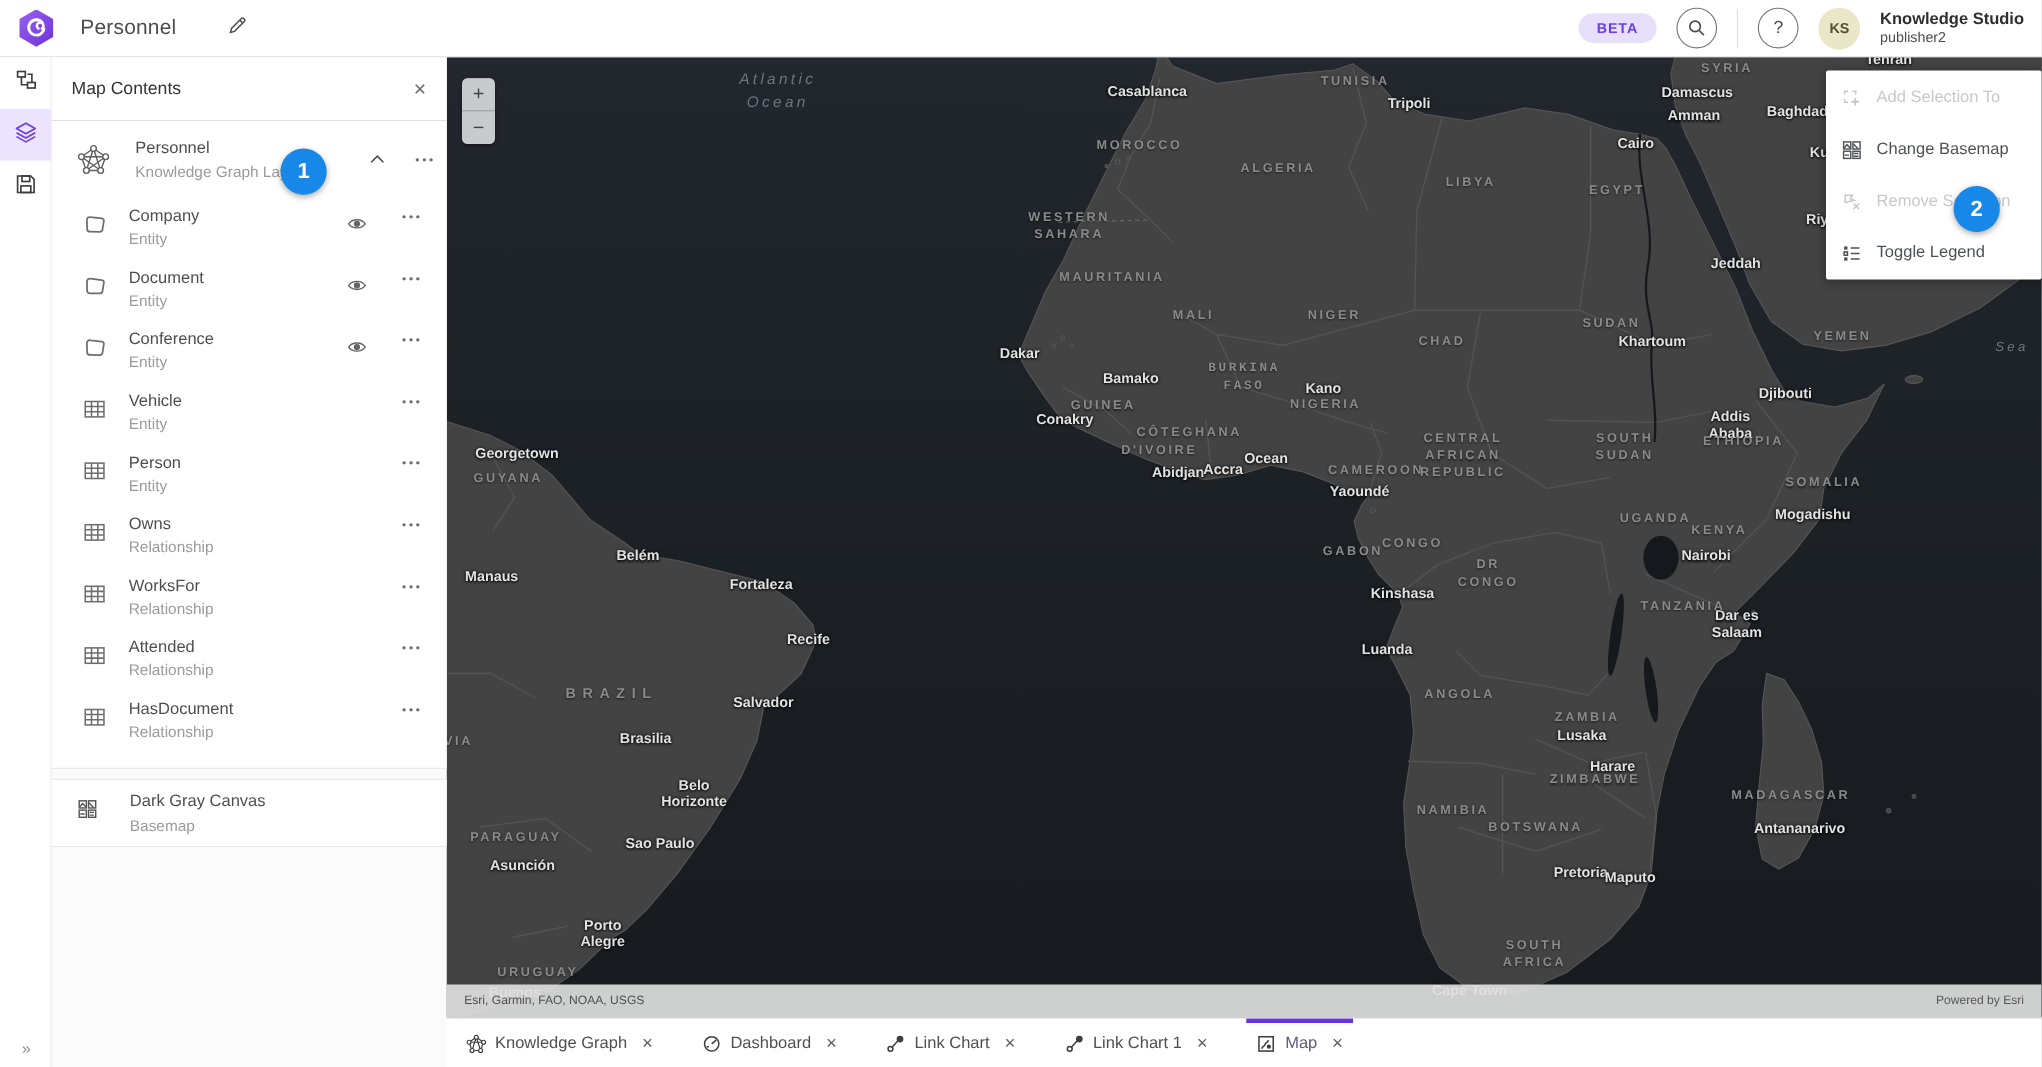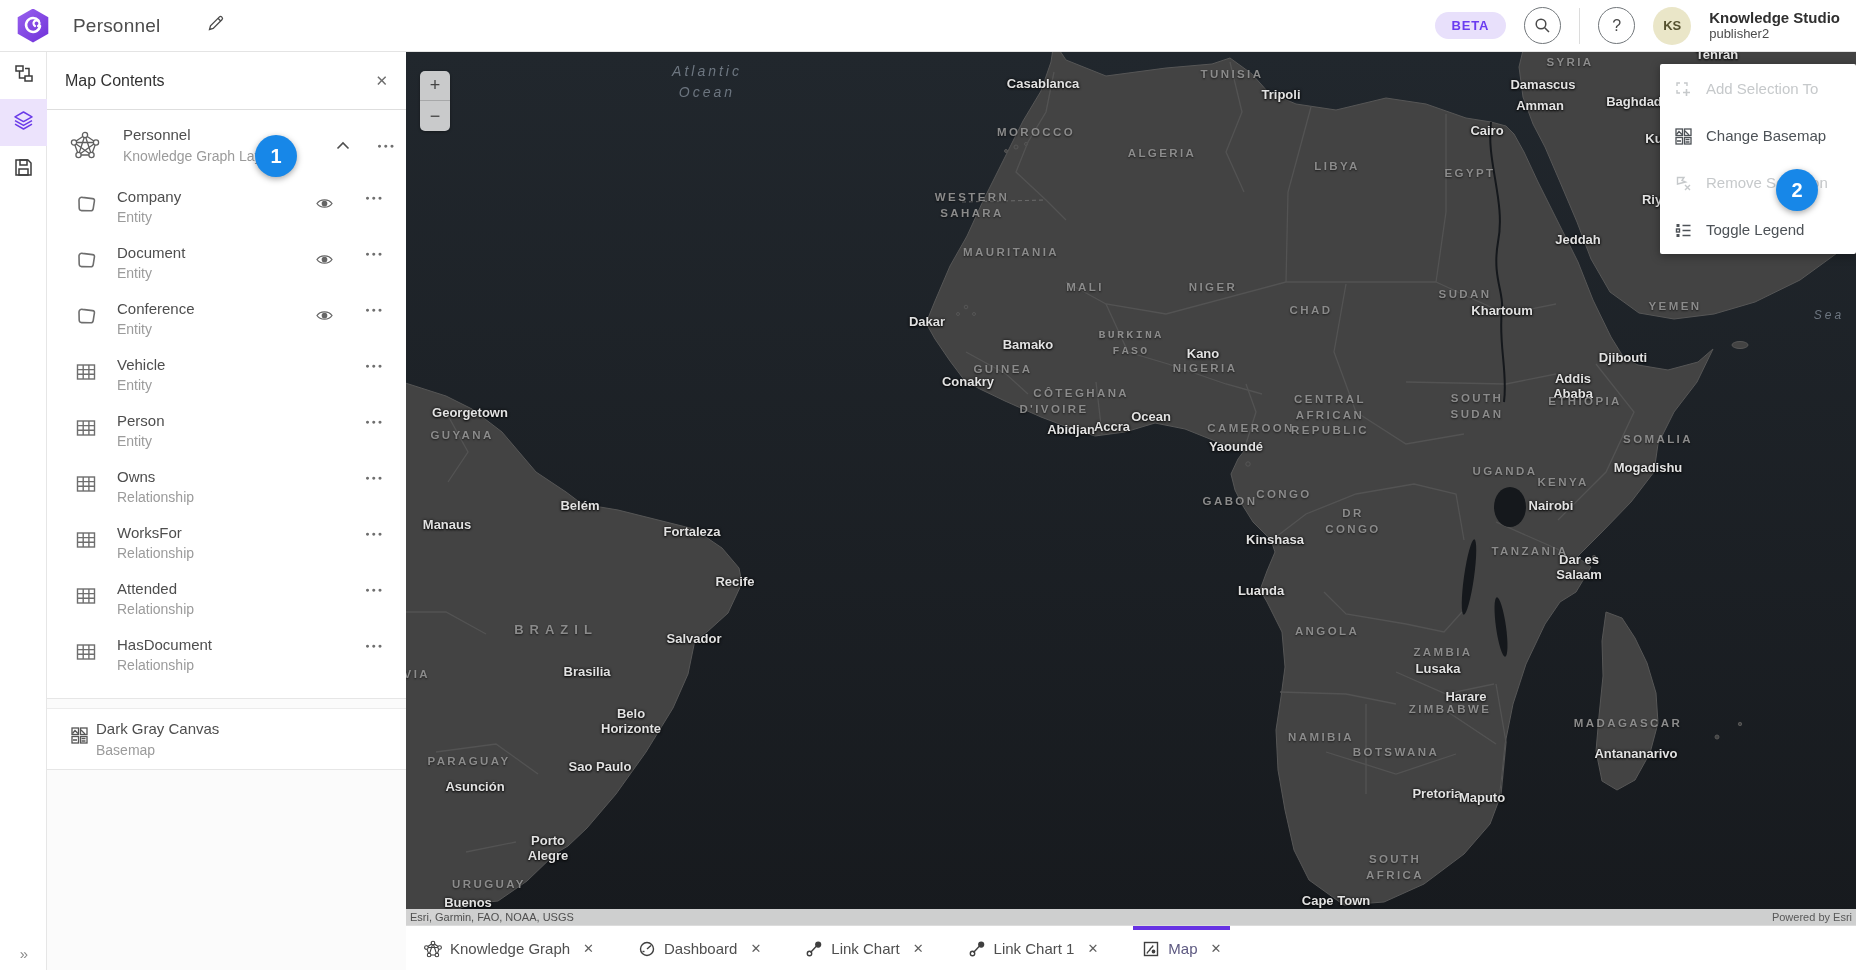--- a/index.html
+++ b/index.html
@@ -51,21 +51,21 @@
   .group-dots { position:absolute; right:10px; }
   .layer-row { display:flex; align-items:flex-start; position:relative; height:56px; padding:8px 0 0 27px; }
   .layer-row .row-icon { width:24px; height:24px; color:#6e6e6e; margin-top:4px; }
   .layer-row .row-text { margin-left:19px; line-height:1.25; }
   .layer-row .eye { position:absolute; right:72px; top:14px; color:#666; }
   .layer-row .dots { position:absolute; right:22px; top:14px; }
   #sublayer-list { padding-bottom:14px; }
   .basemap-card { margin-top:9px; background:#fff; border-top:1px solid #ececec; border-bottom:1px solid #e6e6e6; }
   .basemap-row { display:flex; align-items:center; height:60px; padding-left:23px; }
   .basemap-row .row-icon { width:26px; height:26px; color:#555; }
-  .basemap-row .row-text { line-height:1.3; }
+  .basemap-row .row-text { margin-left:22px; line-height:1.3; }
 
   
   .map-region { position:absolute; left:406px; top:52px; width:1450px; height:873px; overflow:hidden; background:#1d2227; }
   .map-svg { position:absolute; left:0; top:0; }
   .map-labels { position:absolute; left:0; top:0; width:100%; height:100%; }
   .map-label { position:absolute; transform:translate(-50%,-50%); white-space:pre-line;
     text-align:center; pointer-events:none; }
   .map-label.city { color:#e2e2e2; font-size:13px; font-weight:bold;
     text-shadow:0 0 3px rgba(0,0,0,.95),0 1px 2px rgba(0,0,0,.8); }
   .map-label.country { color:#8b8b8b; font-size:11.5px; font-weight:bold; letter-spacing:2.4px;
@@ -73,23 +73,23 @@
   .map-label.country.large { font-size:13px; letter-spacing:6px; }
   .map-label.ocean { color:#6d7680; font-size:14px; font-style:italic; letter-spacing:3px; line-height:1.5; }
   .map-label.ocean.small { font-size:12px; }
 
   .zoom-ctrl { position:absolute; left:14px; top:19px; width:30px; border-radius:5px; overflow:hidden;
     box-shadow:0 1px 3px rgba(0,0,0,.4); }
   .zoom-btn { width:30px; height:30px; background:#c9cacb; color:#434343; font-size:18px;
     display:flex; align-items:center; justify-content:center; }
   .zoom-btn.zin { border-bottom:1px solid #a7a8a9; }
 
-  .attribution { position:absolute; left:0; bottom:0; width:100%; height:16px;
+  .attribution { position:absolute; left:0; bottom:0; width:100%; height:30px;
     background:rgba(222,222,222,.92); display:flex; align-items:center;
-    font-size:11px; color:#4f4f4f; padding:0 4px; z-index:20; }
+    font-size:11px; color:#4f4f4f; padding:0 16px; z-index:20; }
   .attr-right { margin-left:auto; color:#585858; }
 
   
   .context-menu { position:absolute; left:1660px; top:64px; width:196px; background:#fff;
     border-radius:2px; box-shadow:0 2px 10px rgba(0,0,0,.35); z-index:50; padding:1px 0; }
   .menu-item { height:47px; display:flex; align-items:center; padding-left:14px; gap:14px;
     font-size:15px; color:#4d5257; }
   .menu-item .mi-icon { width:18px; height:18px; flex:0 0 auto; }
   .menu-item.disabled { color:#c6c9cb; }
 

